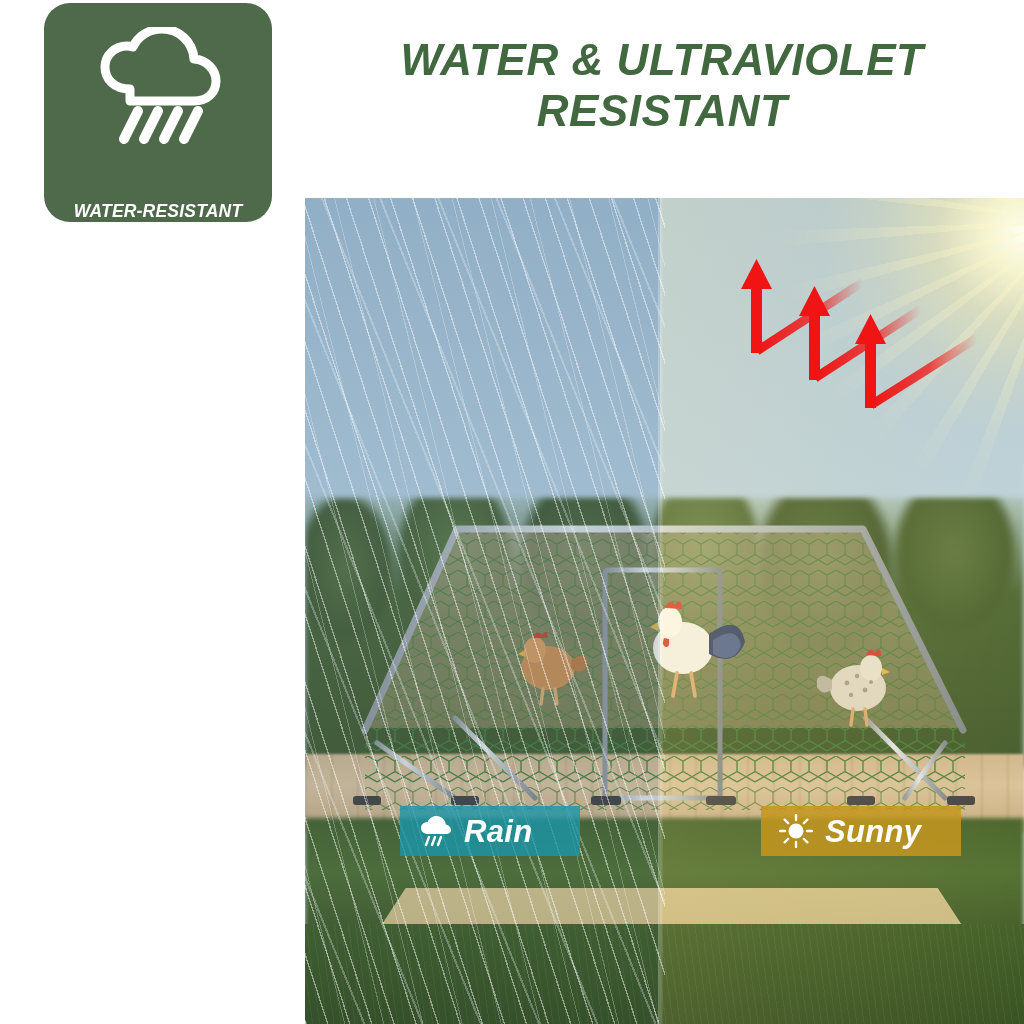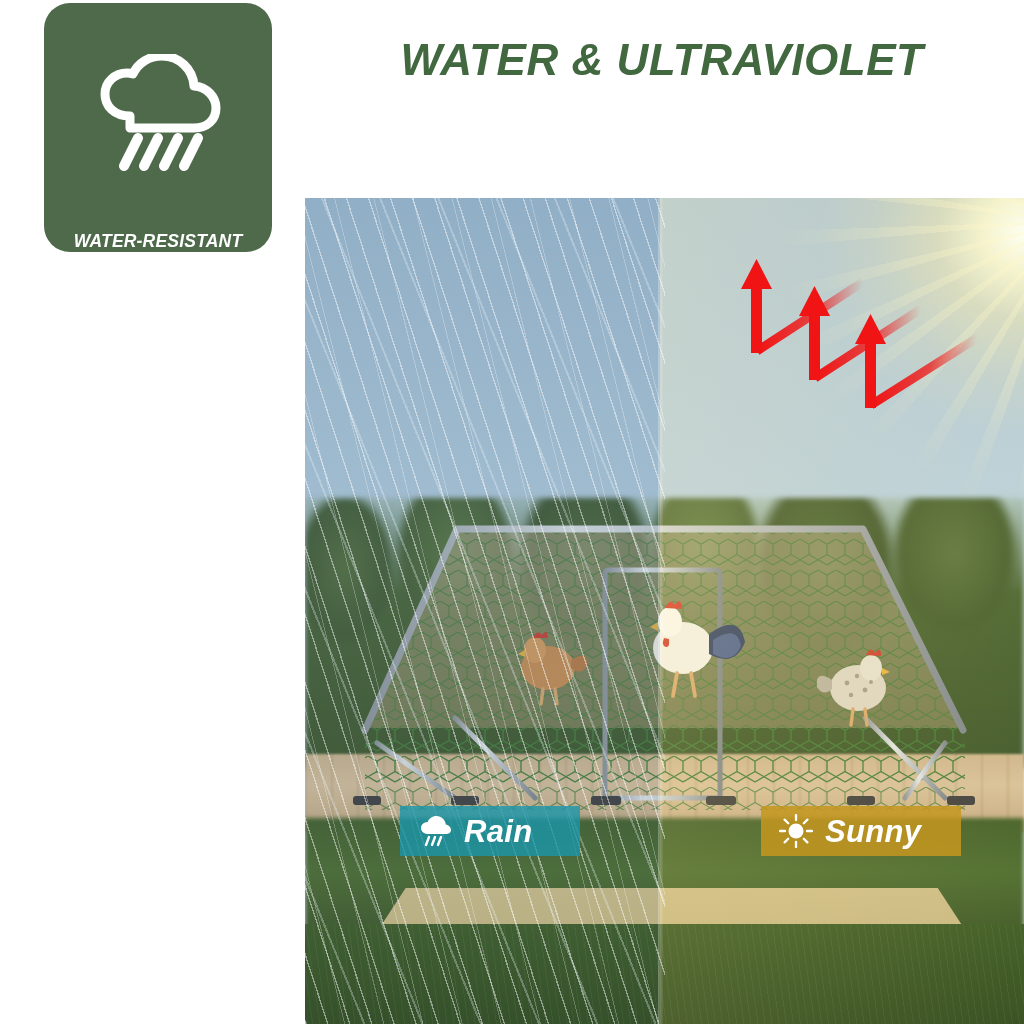--- a/index.html
+++ b/index.html
@@ -23,27 +23,27 @@
     top: 3px;
     width: 228px;
     height: 1018px;
     display: flex;
     flex-direction: column;
     justify-content: flex-start;
     gap: 27px;
   }
   .feature-card {
     width: 228px;
-    height: 249px;
+    height: 219px;
     background: #4e6a4b;
     border-radius: 26px;
     display: flex;
     flex-direction: column;
     align-items: center;
-    justify-content: flex-end;
+    justify-content: center;
     box-sizing: border-box;
     padding-top: 20px;
     flex: 0 0 auto;
     gap: 40px;
   }
   .feature-icon {
     width: 140px;
     height: 132px;
     display: flex;
     align-items: center;
@@ -245,20 +245,21 @@
     <div class="feature-label">WATER-RESISTANT</div>
   </div>
 
 
 
 
 </div>
 
 <div id="headline">
   <span class="hl-line">WATER &amp; ULTRAVIOLET</span>
+  <span class="hl-line">RESISTANT</span>
 </div>
 
 <div id="photo">
 
   <div class="layer sky"></div>
   <div class="layer treeline"></div>
   <div class="layer fence"></div>
   <div class="layer grass-mid"></div>
   <div class="layer ground"></div>
 

